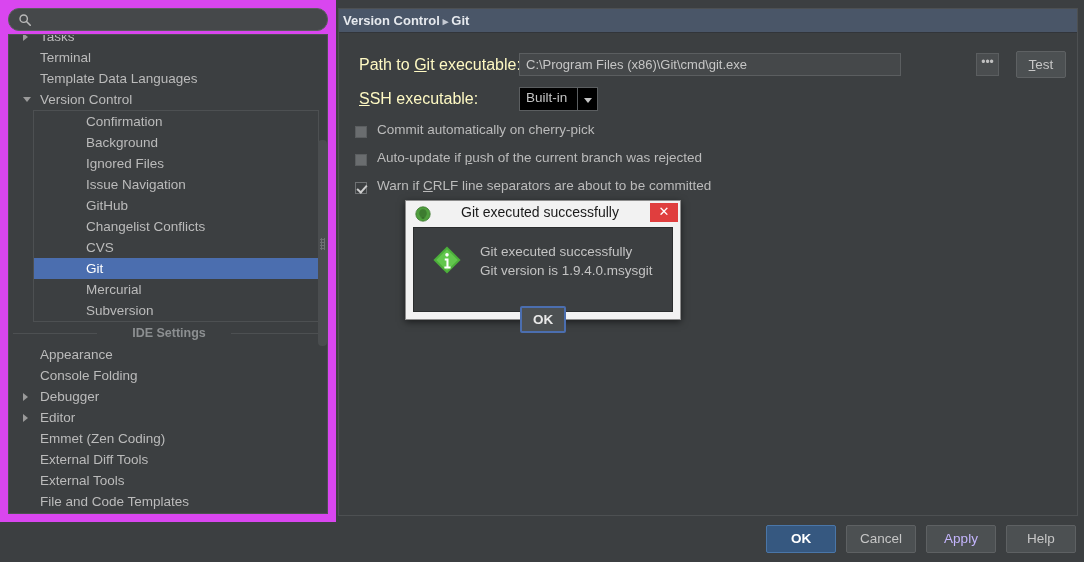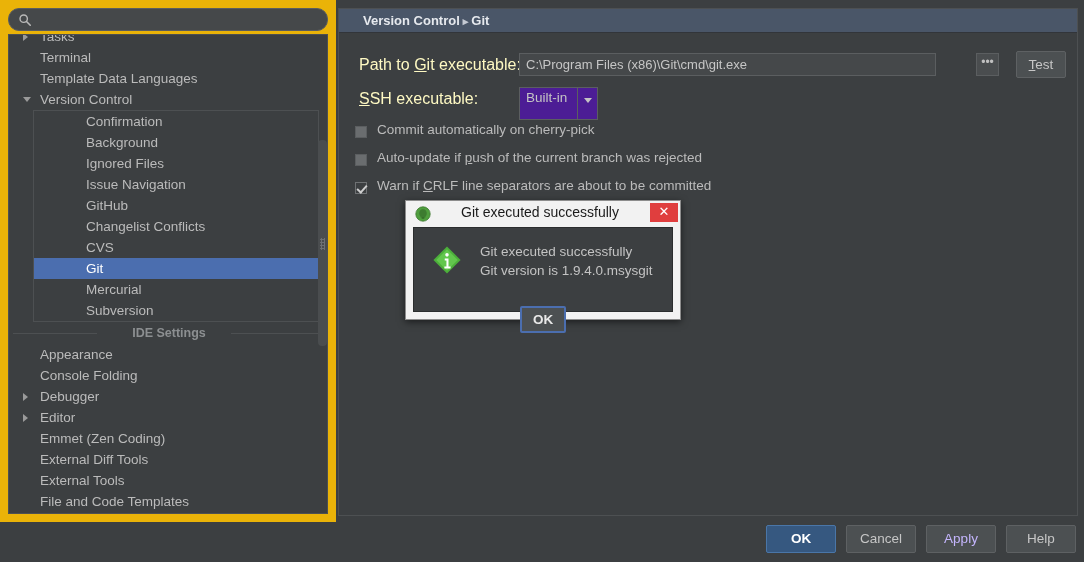--- a/index.html
+++ b/index.html
@@ -13,21 +13,21 @@
     color: #bbbbbb;
     overflow: hidden;
     position: relative;
   }
 
   
   #left-panel {
     position: absolute;
     left: 0; top: 0;
     width: 336px; height: 522px;
-    background: #eab308;
+    background: #d946ef;
   }
 
   #search-wrap {
     position: absolute;
     left: 8px; top: 8px;
     width: 320px; height: 23px;
   }
   #search-box {
     width: 100%; height: 100%;
     background: #45484a;
@@ -148,21 +148,21 @@
     left: 338px; top: 8px;
     width: 740px; height: 508px;
     background: #3c3f41;
     border: 1px solid #4d5052;
   }
   #right-header {
     height: 24px;
     background: #4a5668;
     border-bottom: 1px solid #32353a;
     line-height: 24px;
-    padding-left: 24px;
+    padding-left: 4px;
     font-weight: bold;
     font-size: 13px;
     color: #e6e9ee;
   }
   #right-header .sep { color: #c5cad3; padding: 0 3px; font-size: 11px; }
 
   .form-row {
     position: absolute;
     left: 0;
     width: 100%;
@@ -176,21 +176,21 @@
     left: 20px; top: 3px;
     font-size: 16px;
     color: #fef9c3;
     white-space: nowrap;
   }
   .u { text-decoration: underline; }
 
   #path-field {
     position: absolute;
     left: 180px; top: 0;
-    width: 417px; height: 23px;
+    width: 382px; height: 23px;
     background: #45484a;
     border: 1px solid #5b5e60;
     color: #c6c6c6;
     font-size: 13px;
     padding: 0 6px;
     line-height: 21px;
     white-space: nowrap;
     overflow: hidden;
   }
   #browse-button {
@@ -213,22 +213,22 @@
     border-radius: 2px;
     color: #c6c6c6;
     font-size: 13.5px;
     text-align: center;
     line-height: 25px;
   }
 
   #ssh-combo {
     position: absolute;
     left: 180px; top: 0;
-    width: 79px; height: 33px;
-    background: #4c1d95;
+    width: 79px; height: 24px;
+    background: #000000;
     border: 1px solid #5b5e60;
     text-align: right;
   }
   #ssh-combo-value {
     position: absolute;
     left: 6px; top: 2px;
     font-size: 13.5px;
     color: #c4c4c4;
   }
   #ssh-combo-arrow-box {

